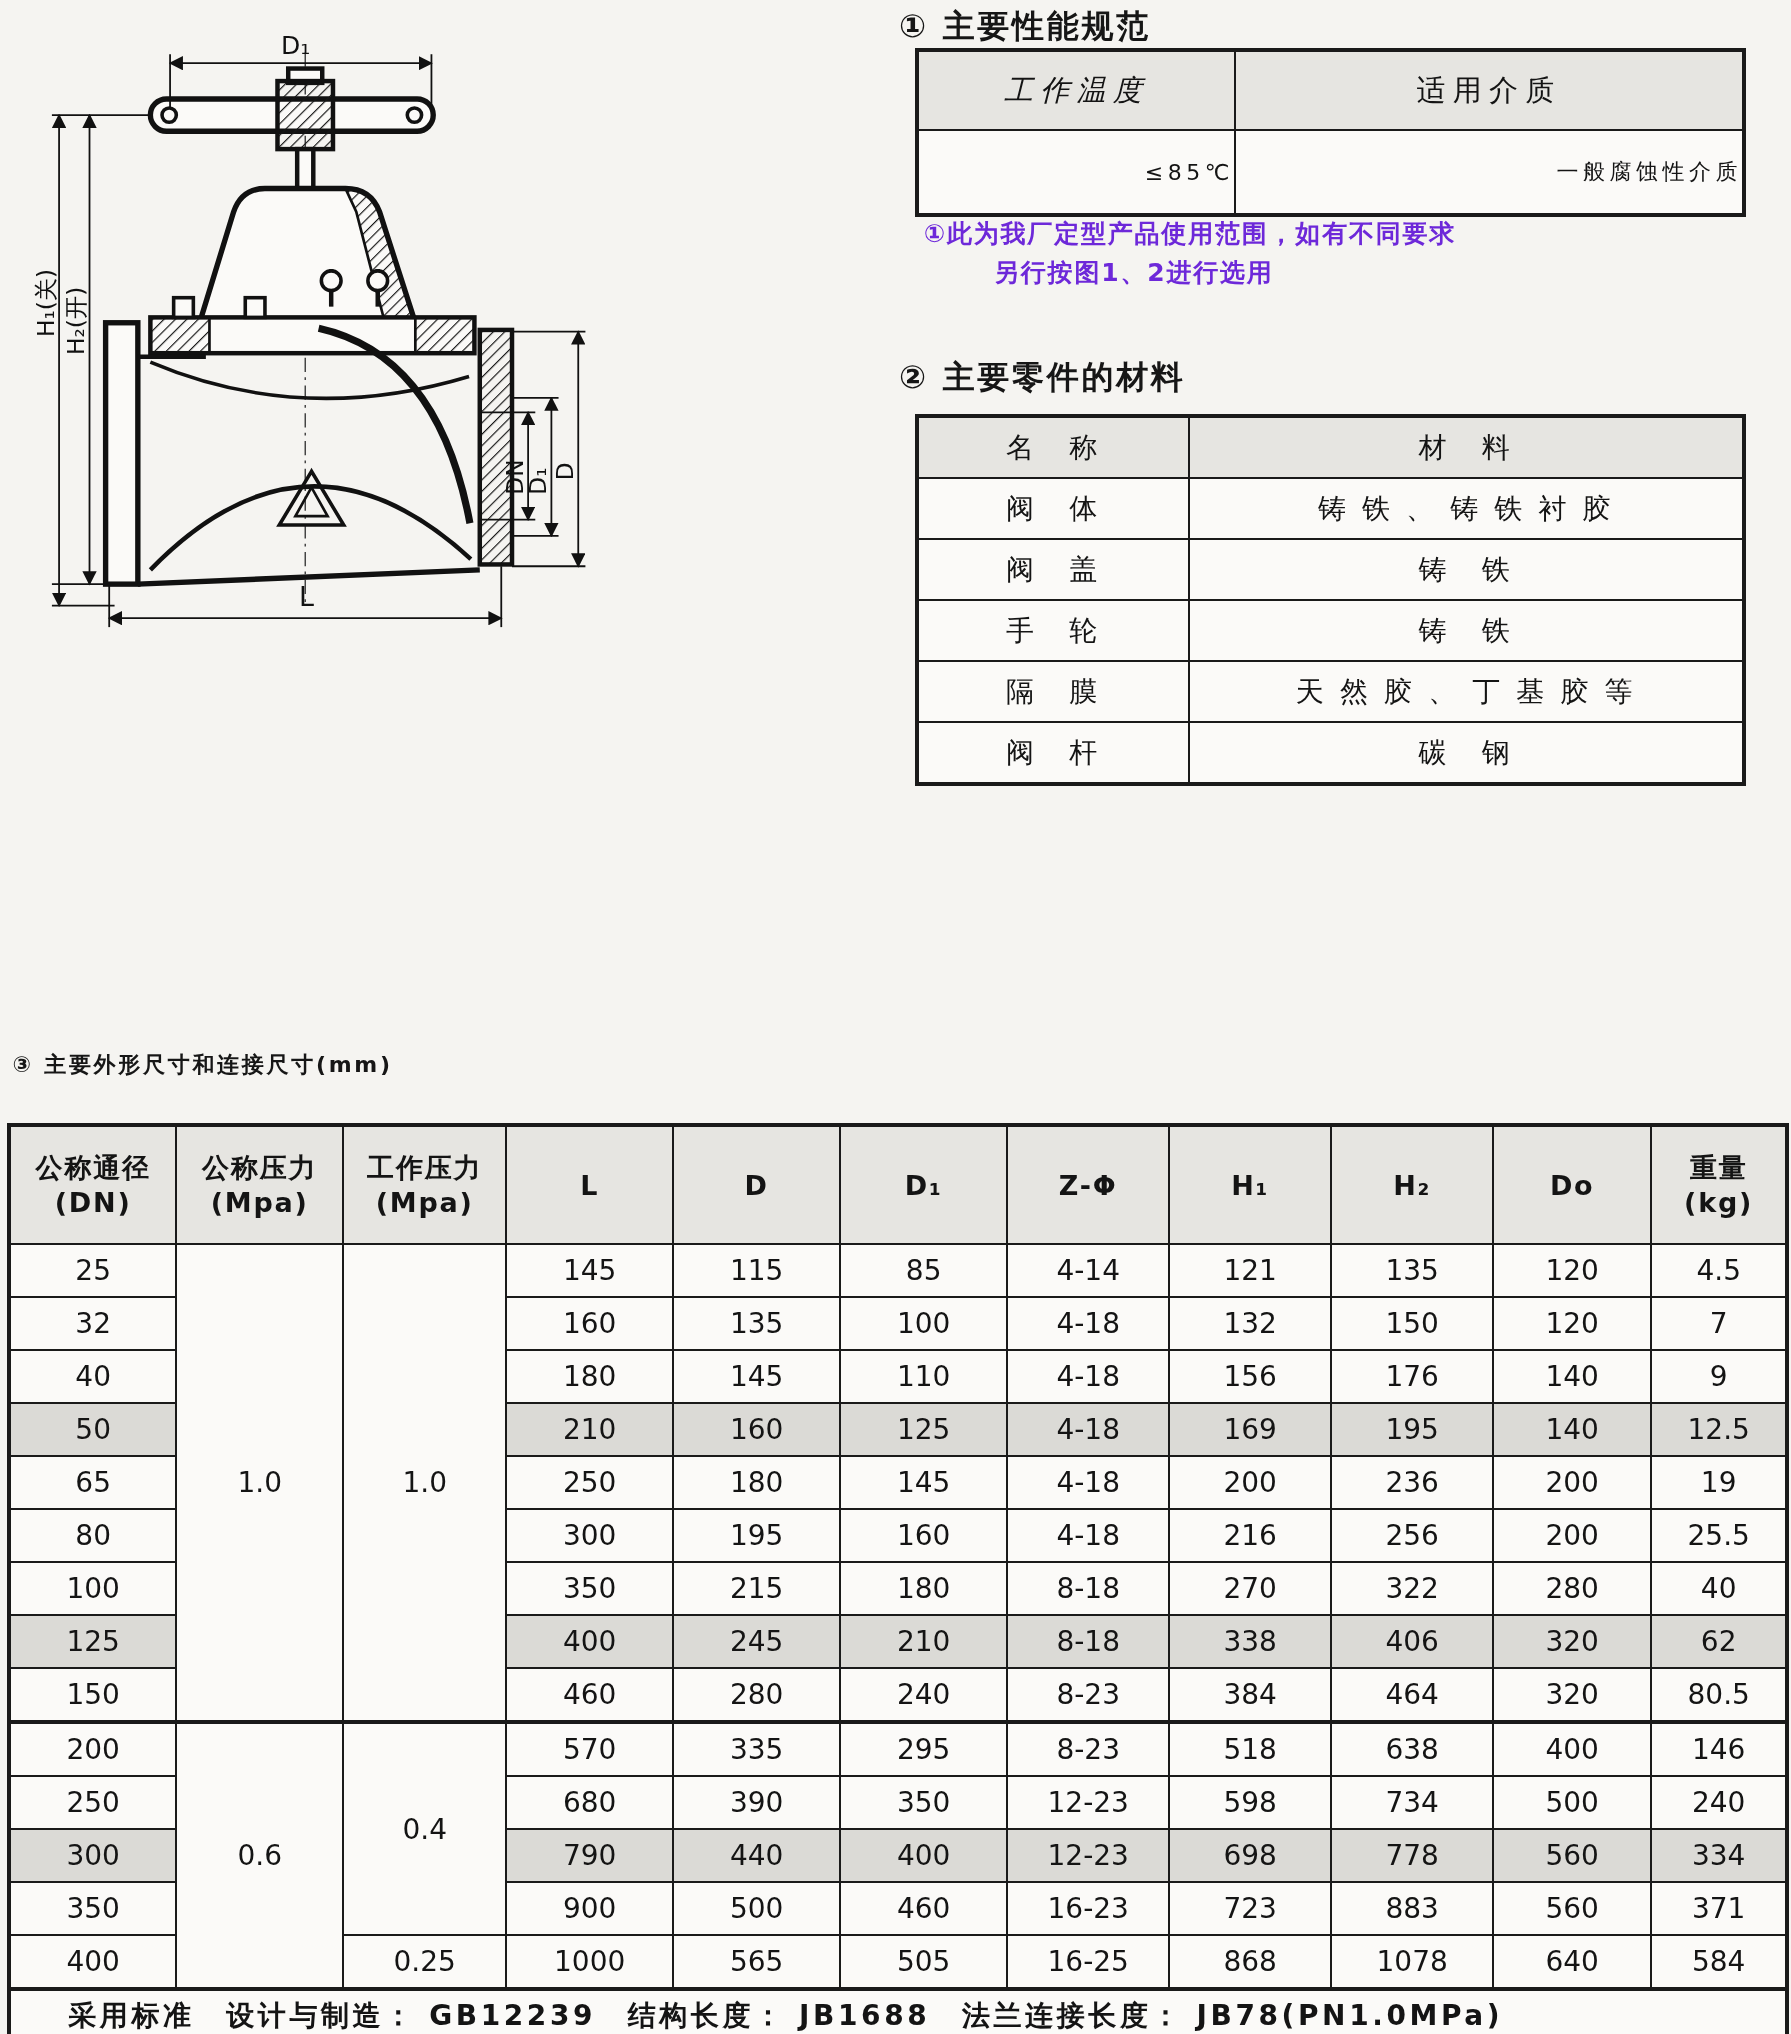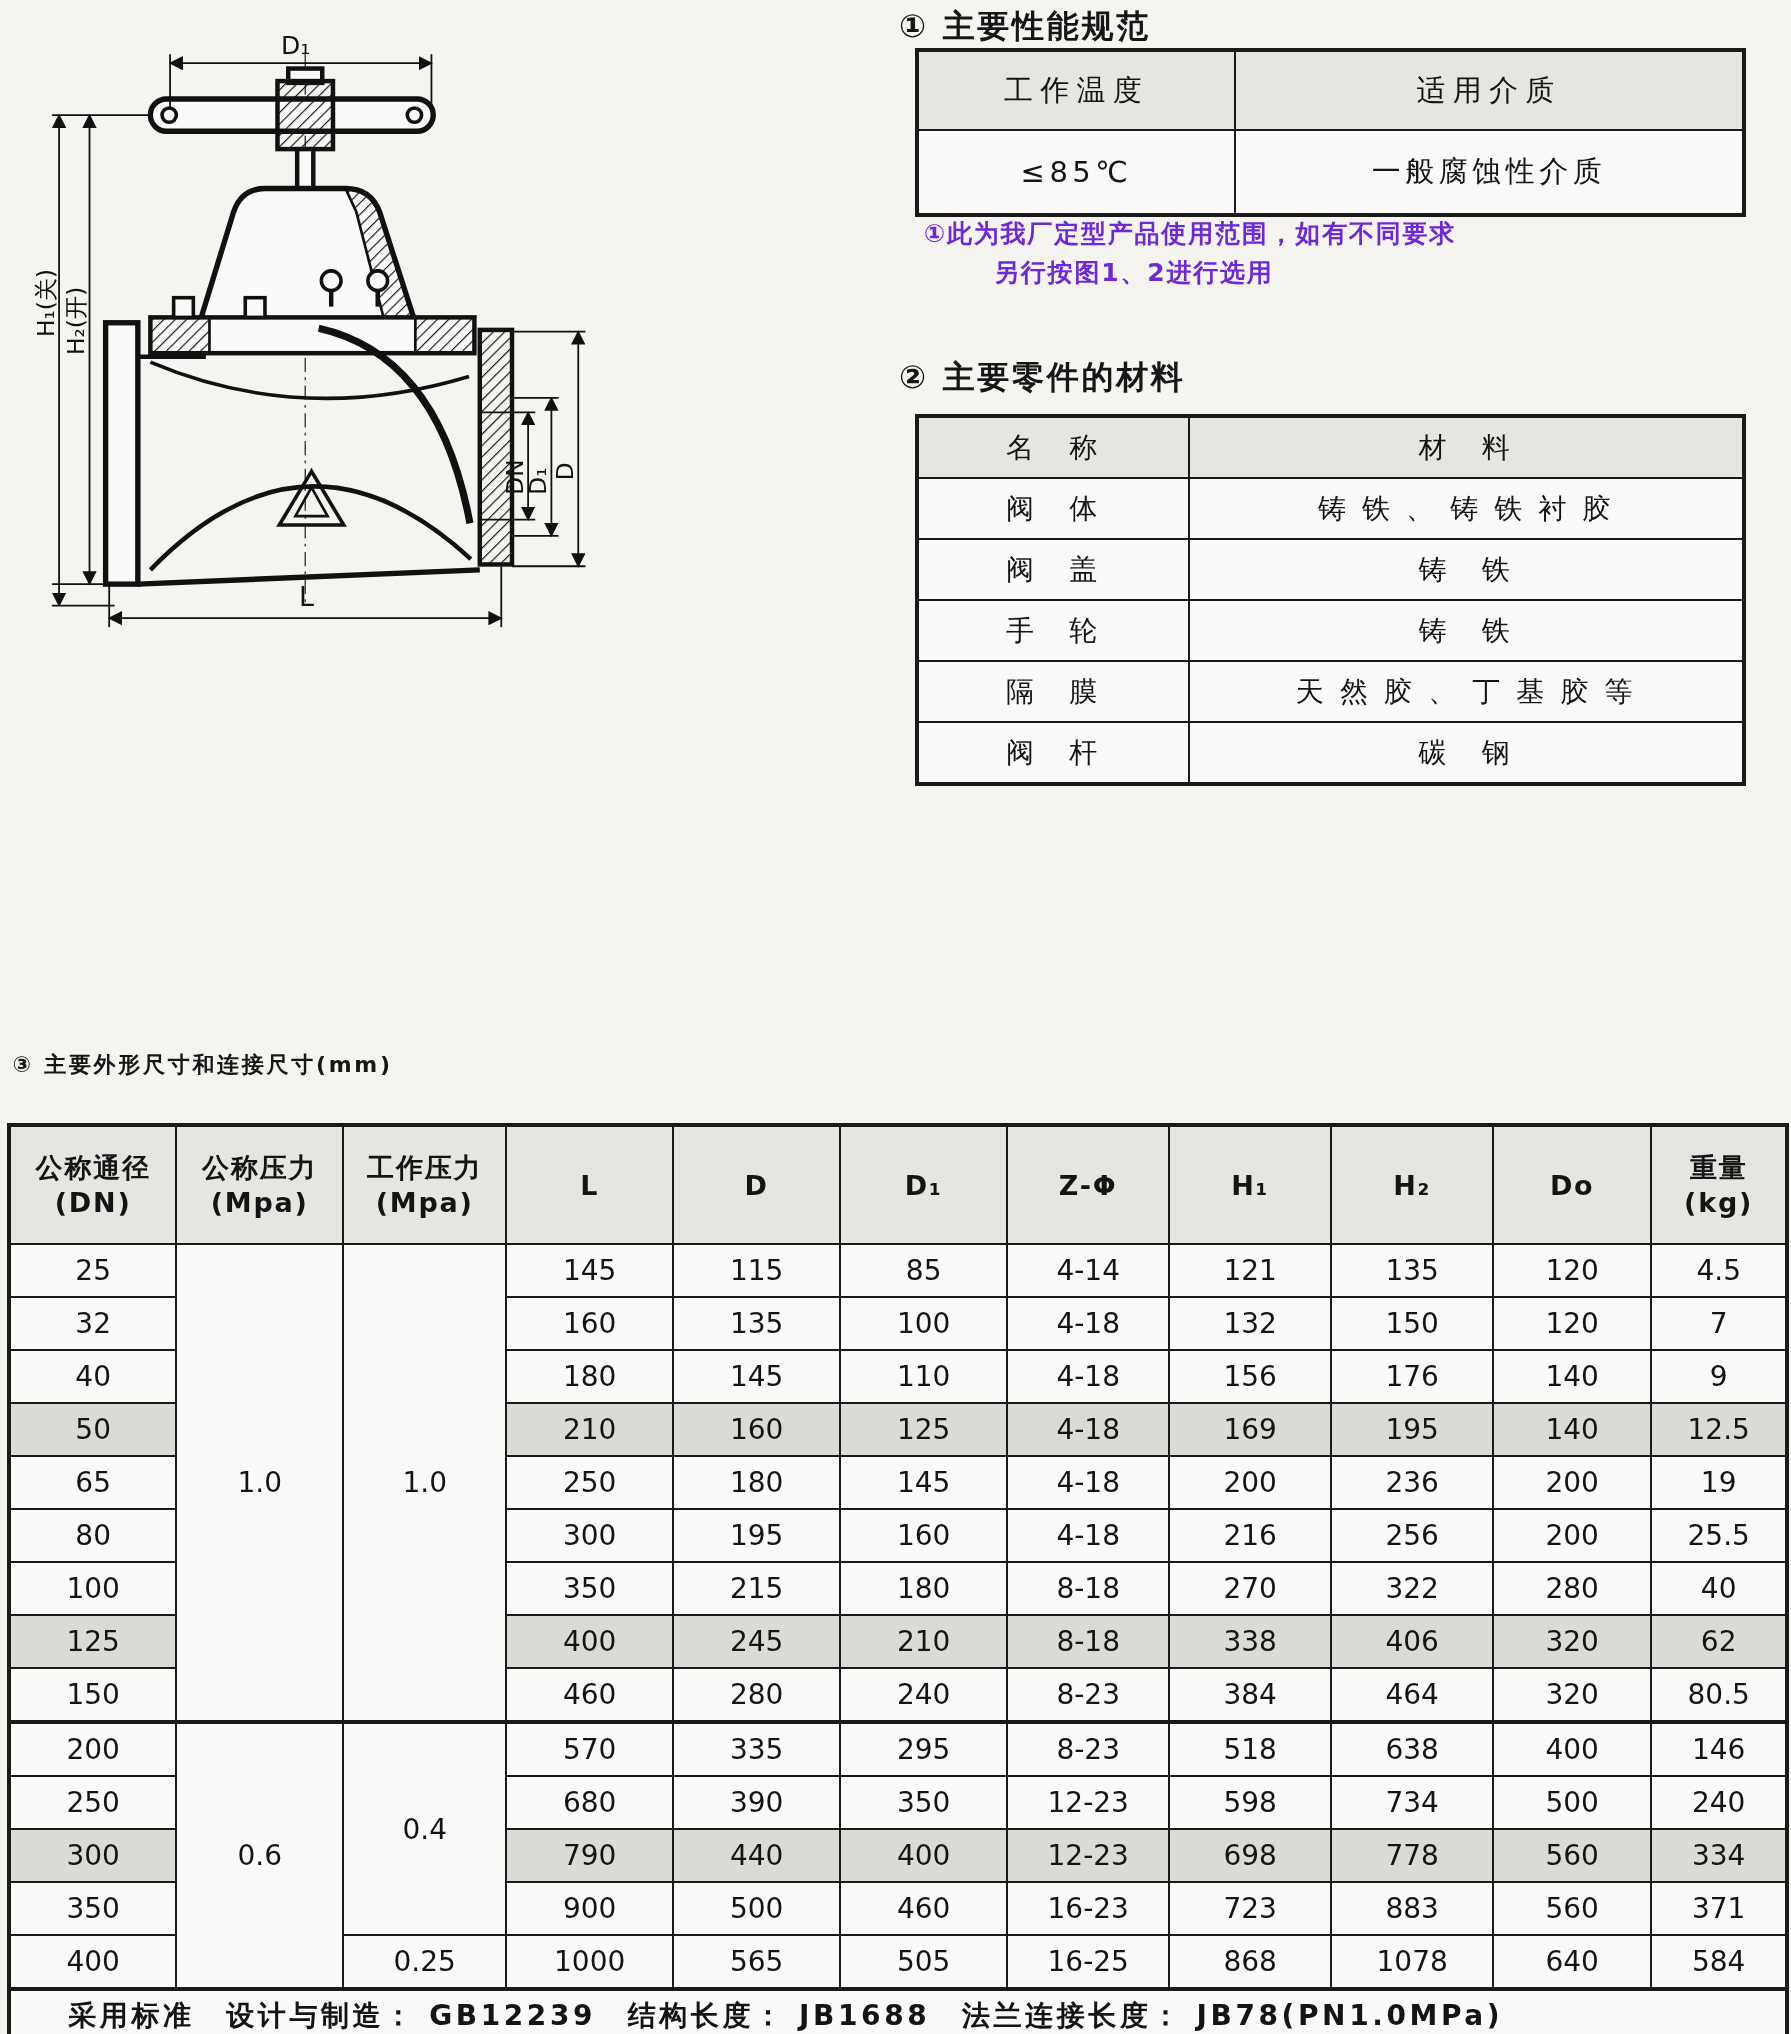--- a/index.html
+++ b/index.html
@@ -7,22 +7,22 @@
   .abs{position:absolute;}
   table{border-collapse:collapse;background:#fbfaf8;table-layout:fixed;}
   td,th{border:2.7px solid #1a1a1a;text-align:center;vertical-align:middle;padding:0;font-weight:400;}
   .outer{border:4.5px solid #1a1a1a;}
   .hd{background:#e6e5e1;font-weight:700;}
   .sh td{background:#dbdad6;}
   .title{font-weight:700;letter-spacing:2.7px;color:#161616;}
   
   .t1{width:831px;}
   .t1 th{height:77px;font-size:29px;letter-spacing:7.2px;}
-  .t1 td{height:82px;font-size:29px;letter-spacing:4.5px;}
-  .t1 .c1{width:315px;}
+  .t1 td{height:82px;font-size:22px;letter-spacing:4.5px;text-align:right;}
+  .t1 .c1{width:315px;font-style:italic;}
   .note{font-size:25px;font-weight:700;letter-spacing:1.8px;line-height:1.55;color:#6d28d9;}
   .note .ind{padding-left:70px;display:block;}
   
   .t2{width:831px;}
   .t2 td{height:59px;font-size:28px;letter-spacing:3.6px;}
   .t2 .c1{width:269px;}
   
   .t3{width:1777px;}
   .t3 tr.head th{height:116px;font-size:27px;font-weight:700;letter-spacing:1.8px;}
   .t3 td{height:51px;font-size:28px;}

